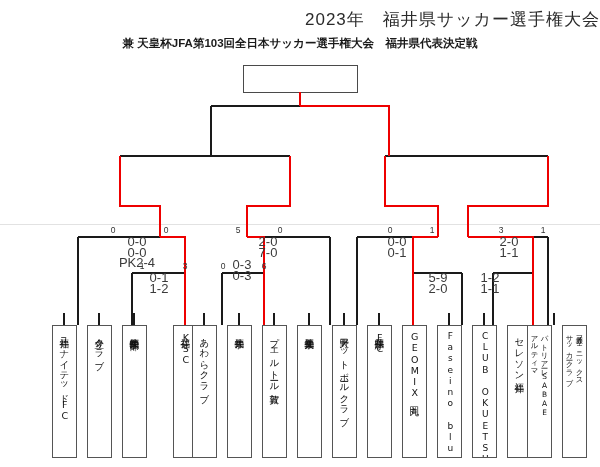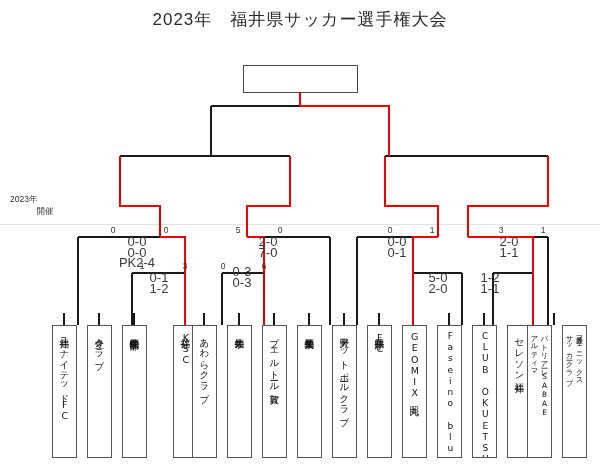--- a/index.html
+++ b/index.html
@@ -9,21 +9,21 @@
     font-family:"Liberation Sans","DejaVu Sans",sans-serif;
     color:#1a1a1a;
     overflow:hidden;
     position:relative;
   }
   #root{position:relative;width:600px;height:467px;}
 
   
   .title-main{
     position:absolute;left:0;right:0;top:8px;
-    text-align:center;
+    text-align:right;
     font-size:17px;
     font-weight:400;
     letter-spacing:1px;
     color:#2b2b2b;
     white-space:nowrap;
   }
   .title-sub{
     position:absolute;left:0;right:0;top:36px;
     text-align:center;
     font-size:11.5px;
@@ -109,25 +109,22 @@
     font-size:9px;
     letter-spacing:1.2px;
   }
 </style>
 </head>
 <body>
 
 <div id="root">
 
   <div class="title-main">2023年　福井県サッカー選手権大会</div>
-
-  <div class="year-note">
-    <span>2023年</span>
-    <span class="l2">開催</span>
-  </div>
+  <div class="title-sub">兼 天皇杯JFA第103回全日本サッカー選手権大会　福井県代表決定戦</div>
+
 
   <svg class="bracket" viewBox="0 0 600 467">
     <g fill="none" stroke="#1a1a1a" stroke-width="1.4" shape-rendering="crispEdges">
 
       <line x1="0" y1="224.5" x2="600" y2="224.5" stroke="#e2e2e2" stroke-width="1"></line>
 
       <rect x="243" y="65" width="114" height="27" fill="#ffffff" stroke="#4a4a4a" stroke-width="1"></rect>
 
       <line x1="300" y1="92" x2="300" y2="106"></line>
 
@@ -236,32 +233,32 @@
   <div class="sblock" style="left:139px;top:273px;">
     <span>0-1</span>
     <span>1-2</span>
   </div>
 
   <div class="sblock" style="left:248px;top:237px;">
     <span>2-0</span>
     <span>7-0</span>
   </div>
 
-  <div class="sblock" style="left:222px;top:267px;">
+  <div class="sblock" style="left:222px;top:260px;">
     <span>0-3</span>
     <span>0-3</span>
   </div>
 
   <div class="sblock" style="left:377px;top:237px;">
     <span>0-0</span>
     <span>0-1</span>
   </div>
 
   <div class="sblock" style="left:418px;top:273px;">
-    <span>5-0</span>
+    <span>5-9</span>
     <span>2-0</span>
   </div>
 
   <div class="sblock" style="left:489px;top:237px;">
     <span>2-0</span>
     <span>1-1</span>
   </div>
 
   <div class="sblock" style="left:470px;top:273px;">
     <span>1-2</span>

